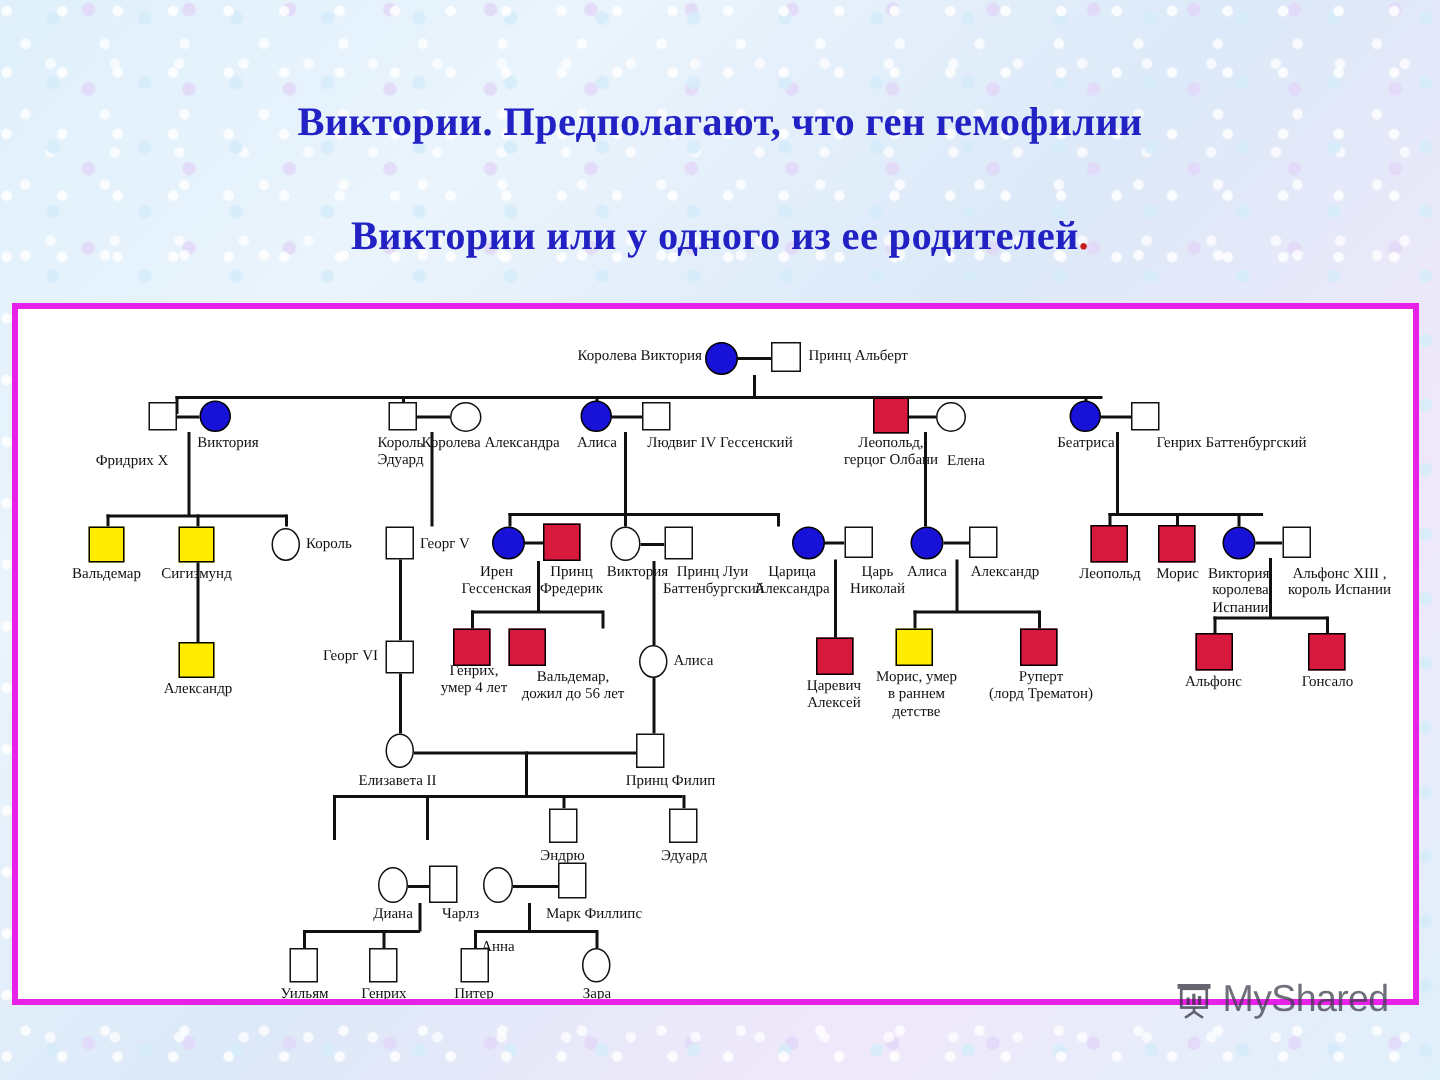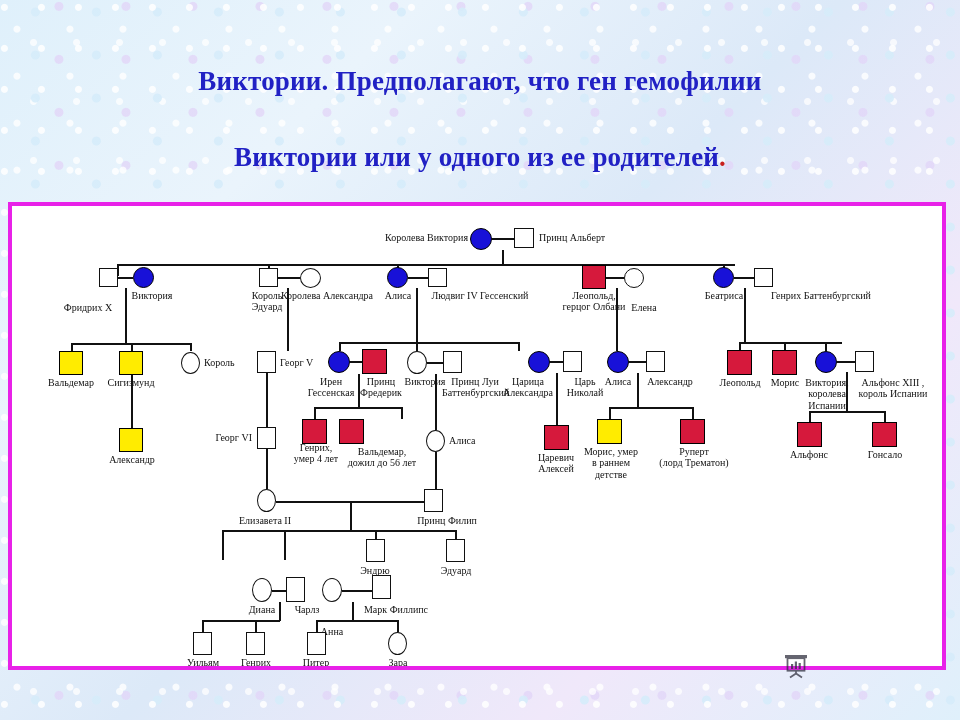--- a/index.html
+++ b/index.html
@@ -312,13 +312,14 @@
   <svg width="28" height="28" viewBox="0 0 28 28">
     <rect x="3" y="3" width="22" height="3.2" fill="#2b2b3a"></rect>
     <rect x="5.5" y="6.2" width="17" height="12.5" fill="none" stroke="#2b2b3a" stroke-width="1.8"></rect>
     <rect x="9" y="12" width="2.2" height="5" fill="#2b2b3a"></rect>
     <rect x="12.8" y="9.5" width="2.2" height="7.5" fill="#2b2b3a"></rect>
     <rect x="16.6" y="11" width="2.2" height="6" fill="#2b2b3a"></rect>
     <line x1="14" y1="18.7" x2="14" y2="22" stroke="#2b2b3a" stroke-width="1.8"></line>
     <line x1="8" y1="25.5" x2="14" y2="21.5" stroke="#2b2b3a" stroke-width="1.8"></line>
     <line x1="20" y1="25.5" x2="14" y2="21.5" stroke="#2b2b3a" stroke-width="1.8"></line>
   </svg>
+  <span class="wmtxt">MyShared</span>
 </div>
 
 </body></html>

